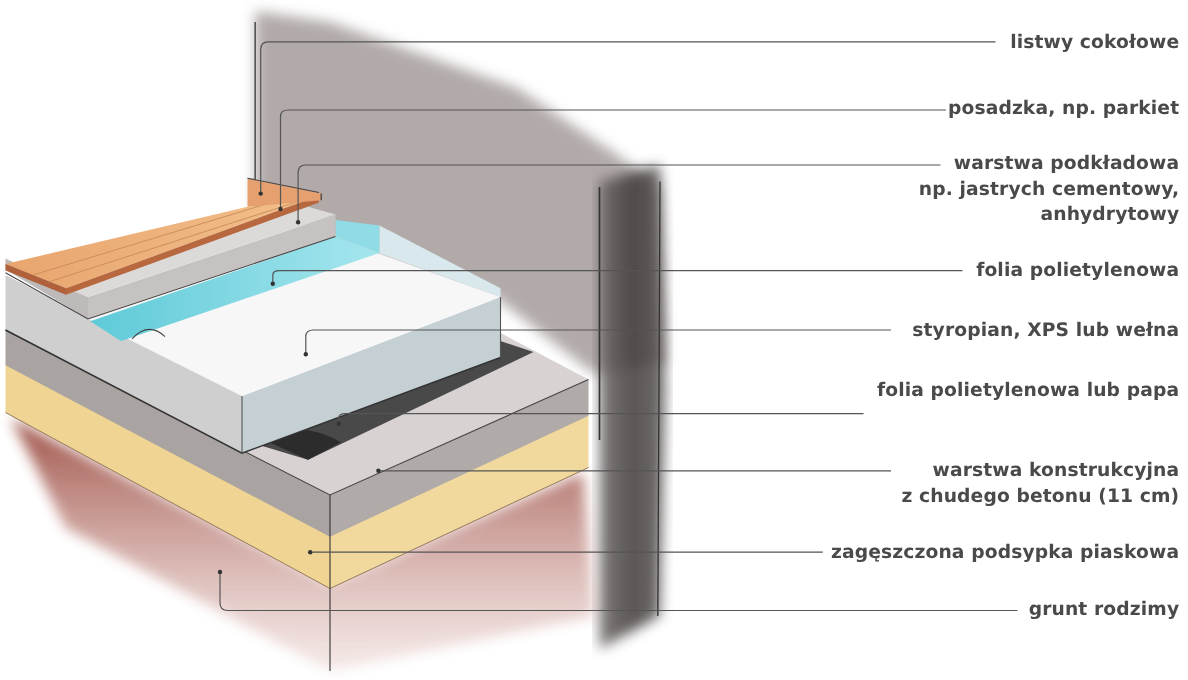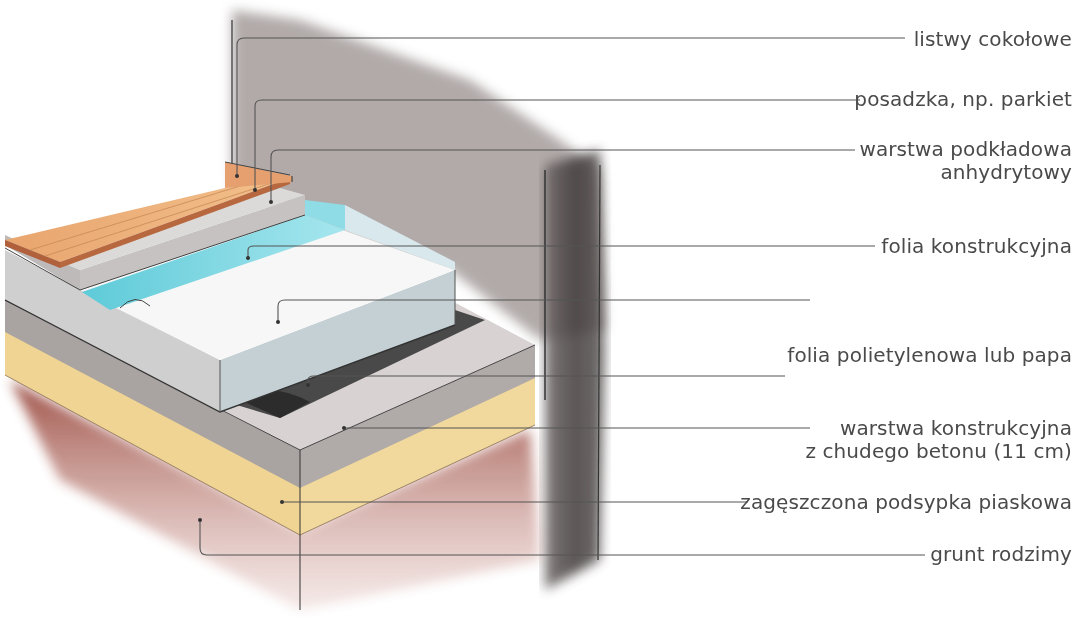--- a/index.html
+++ b/index.html
@@ -1,18 +1,18 @@
 <!DOCTYPE html>
 <html><head>
 <meta charset="utf-8">
 <style>
   html,body{margin:0;padding:0;background:#ffffff;}
   #root{position:relative;width:1080px;height:618px;overflow:hidden;background:#ffffff;font-family:"DejaVu Sans","Liberation Sans",sans-serif;}
   svg.illus{position:absolute;left:0;top:0;}
-  .label{position:absolute;right:8px;text-align:right;color:#4a4a4a;font-size:20px;line-height:23px;white-space:nowrap;letter-spacing:0.1px;}
+  .label{position:absolute;right:8px;text-align:right;color:#4a4a4a;font-size:17px;line-height:23px;white-space:nowrap;letter-spacing:0.1px;font-weight:bold;}
 </style>
 </head>
 <body>
 
 <div id="root">
 
   <svg class="illus" width="1080" height="618" viewBox="0 0 1080 618">
     <defs>
       <radialGradient id="wallGrad" cx="0.5" cy="0.4" r="0.7">
         <stop offset="0" stop-color="#a39a98"></stop>
@@ -135,26 +135,28 @@
   </svg>
 
   <div class="label" style="top:28px;">
     <div>listwy cokołowe</div>
   </div>
   <div class="label" style="top:88px;margin-left:13px;">
     <div>posadzka, np. parkiet</div>
   </div>
   <div class="label" style="top:138px;text-align:right;">
     <div>warstwa podkładowa</div>
+    <div>np. jastrych cementowy,</div>
     <div>anhydrytowy</div>
   </div>
   <div class="label" style="top:235px;">
-    <div>folia konstrukcyjna</div>
+    <div>folia polietylenowa</div>
   </div>
   <div class="label" style="top:289px;">
+    <div>styropian, XPS lub wełna</div>
   </div>
   <div class="label" style="top:344px;">
     <div>folia polietylenowa lub papa</div>
   </div>
   <div class="label" style="top:417px;">
     <div>warstwa konstrukcyjna</div>
     <div>z chudego betonu (11 cm)</div>
   </div>
   <div class="label" style="top:491px;">
     <div>zagęszczona podsypka piaskowa</div>

